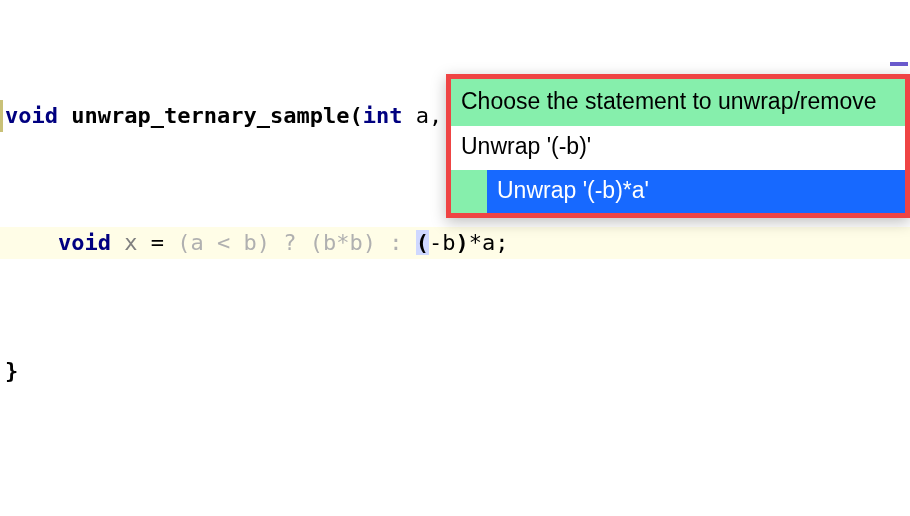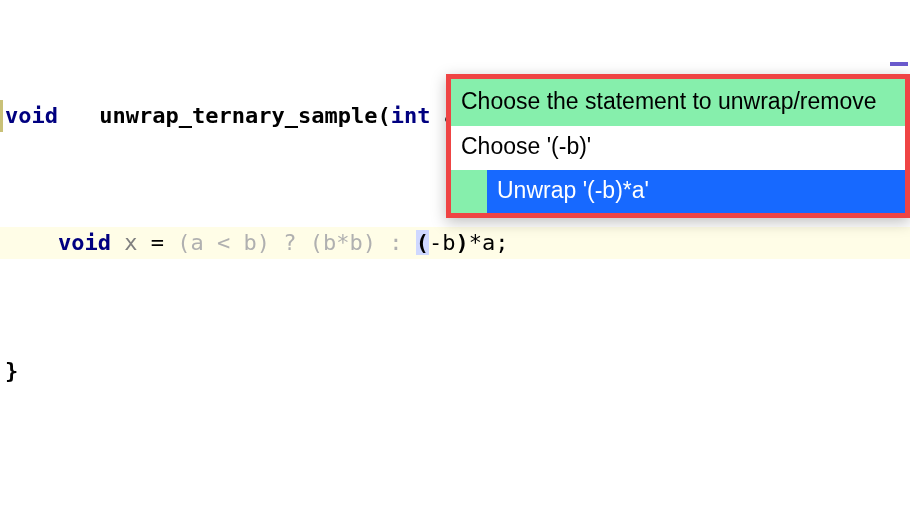--- a/index.html
+++ b/index.html
@@ -22,21 +22,21 @@
     border-left: 3px solid transparent;
   }
   .line.gutter-warn {
     border-left: 3px solid #c9c178;
   }
   .line.current {
     background: #fffde7;
   }
   .kw   { color: #000080; font-weight: bold; text-align: center; }
   .id   { color: #000000; }
-  .fn   { color: #000000; font-weight: bold; margin-left: 28px; }
+  .fn   { color: #000000; font-weight: bold; }
   .pn   { color: #000000; }
   .pnB  { color: #000000; font-weight: bold; }
   .dim  { color: #b0b0b0; text-align: center; }
   .sel  { background: #cfd8ff; }
   .var  { color: #808080; }
 
   .gutter-indicator {
     position: absolute;
     right: 2px;
     top: 62px;
@@ -95,17 +95,17 @@
   
 
   
 
   
 
   <div class="gutter-indicator"></div>
 
   <div class="popup">
     <div class="popup-header">Choose the statement to unwrap/remove</div>
-    <div class="popup-item">Choose '(-b)'</div>
+    <div class="popup-item">Unwrap '(-b)'</div>
     <div class="popup-item selected">Unwrap '(-b)*a'</div>
   </div>
 
 </div>
 
 </body></html>

